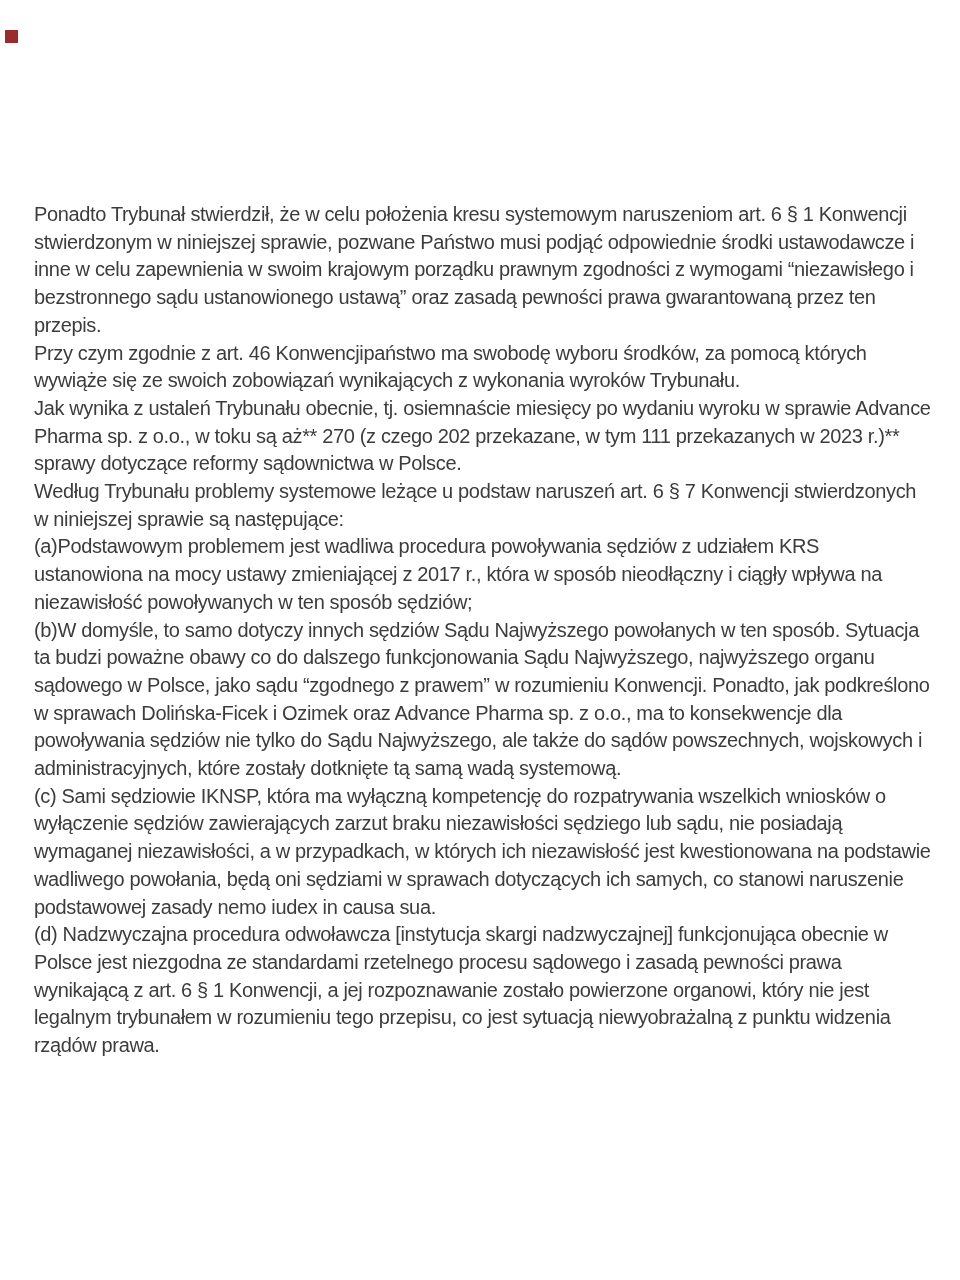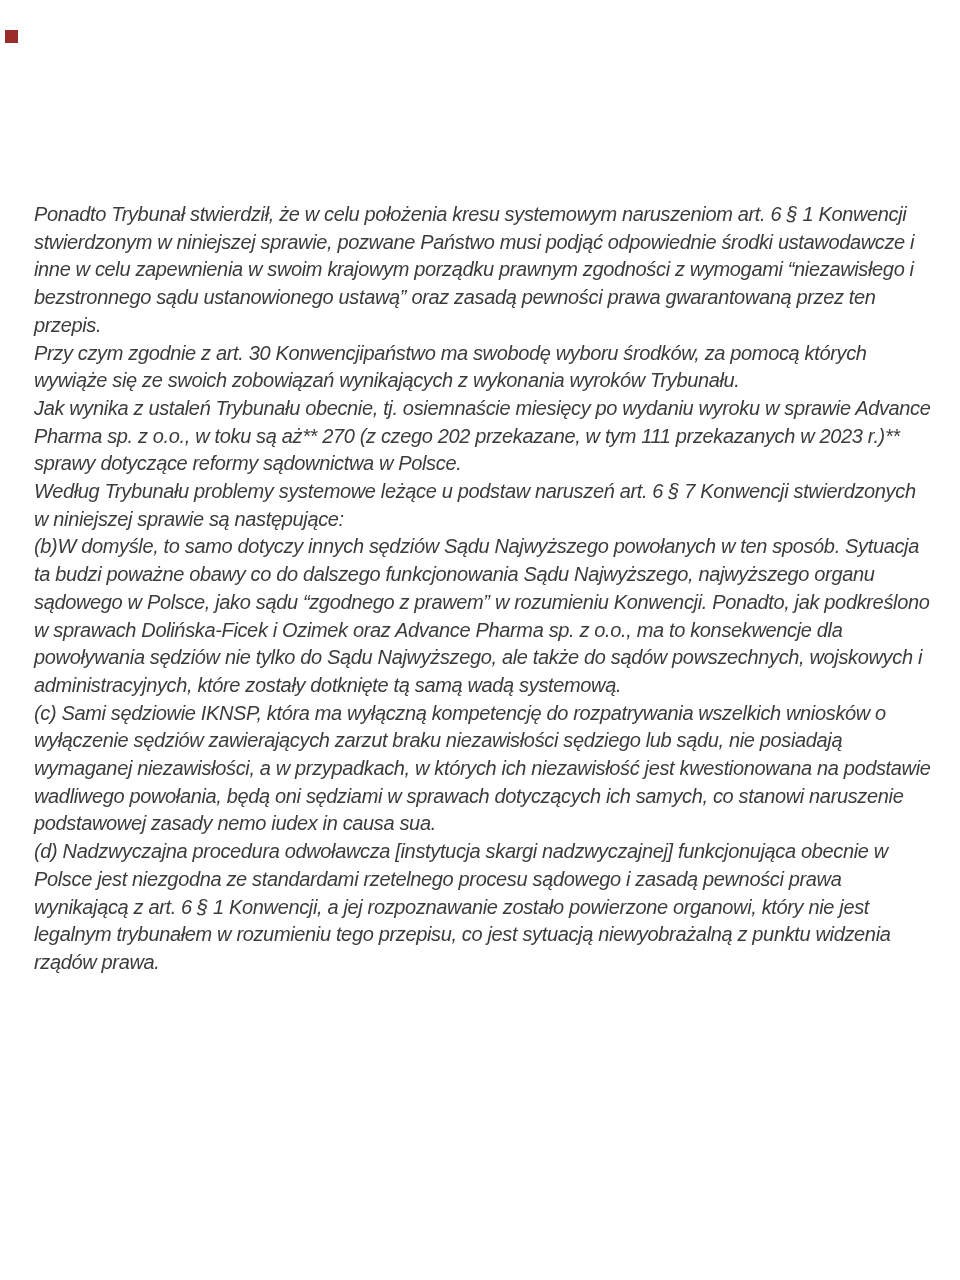--- a/index.html
+++ b/index.html
@@ -25,34 +25,34 @@
   .doc-body {
     position: absolute;
     left: 34px;
     top: 201px;
     width: 898px;
     color: #3c3c3c;
     font-size: 20px;
     line-height: 27.7px;
     letter-spacing: -0.35px;
     text-align: left;
-    font-style: italic;
   }
   .doc-body p {
     margin: 0;
     padding: 0;
   }
 </style>
 </head>
 <body style="background: rgb(255, 255, 255);">
 
 <div class="red-marker" style="background: rgb(155, 44, 44);"></div>
 
 <div class="doc-body" style="color: rgb(60, 60, 60);">
 
 <p>Ponadto Trybunał stwierdził, że w celu położenia kresu systemowym naruszeniom art. 6 § 1 Konwencji stwierdzonym w niniejszej sprawie, pozwane Państwo musi podjąć odpowiednie środki ustawodawcze i inne w celu zapewnienia w swoim krajowym porządku prawnym zgodności z wymogami “niezawisłego i bezstronnego sądu ustanowionego ustawą” oraz zasadą pewności prawa gwarantowaną przez ten przepis.</p>
-    <p>Przy czym zgodnie z art. 30 Konwencjipaństwo ma swobodę wyboru środków, za pomocą których wywiąże się ze swoich zobowiązań wynikających z wykonania wyroków Trybunału.</p>
+    <p>Przy czym zgodnie z art. 46 Konwencjipaństwo ma swobodę wyboru środków, za pomocą których wywiąże się ze swoich zobowiązań wynikających z wykonania wyroków Trybunału.</p>
     <p>Jak wynika z ustaleń Trybunału obecnie, tj. osiemnaście miesięcy po wydaniu wyroku w sprawie Advance Pharma sp. z o.o., w toku są aż** 270 (z czego 202 przekazane, w tym 111 przekazanych w 2023 r.)** sprawy dotyczące reformy sądownictwa w Polsce.</p>
     <p>Według Trybunału problemy systemowe leżące u podstaw naruszeń art. 6 § 7 Konwencji stwierdzonych w niniejszej sprawie są następujące:</p>
+    <p>(a)Podstawowym problemem jest wadliwa procedura powoływania sędziów z udziałem KRS ustanowiona na mocy ustawy zmieniającej z 2017 r., która w sposób nieodłączny i ciągły wpływa na niezawisłość powoływanych w ten sposób sędziów;</p>
     <p>(b)W domyśle, to samo dotyczy innych sędziów Sądu Najwyższego powołanych w ten sposób. Sytuacja ta budzi poważne obawy co do dalszego funkcjonowania Sądu Najwyższego, najwyższego organu sądowego w Polsce, jako sądu “zgodnego z prawem” w rozumieniu Konwencji. Ponadto, jak podkreślono w sprawach Dolińska-Ficek i Ozimek oraz Advance Pharma sp. z o.o., ma to konsekwencje dla powoływania sędziów nie tylko do Sądu Najwyższego, ale także do sądów powszechnych, wojskowych i administracyjnych, które zostały dotknięte tą samą wadą systemową.</p>
     <p>(c) Sami sędziowie IKNSP, która ma wyłączną kompetencję do rozpatrywania wszelkich wniosków o wyłączenie sędziów zawierających zarzut braku niezawisłości sędziego lub sądu, nie posiadają wymaganej niezawisłości, a w przypadkach, w których ich niezawisłość jest kwestionowana na podstawie wadliwego powołania, będą oni sędziami w sprawach dotyczących ich samych, co stanowi naruszenie podstawowej zasady nemo iudex in causa sua.</p>
     <p>(d) Nadzwyczajna procedura odwoławcza [instytucja skargi nadzwyczajnej] funkcjonująca obecnie w Polsce jest niezgodna ze standardami rzetelnego procesu sądowego i zasadą pewności prawa wynikającą z art. 6 § 1 Konwencji, a jej rozpoznawanie zostało powierzone organowi, który nie jest legalnym trybunałem w rozumieniu tego przepisu, co jest sytuacją niewyobrażalną z punktu widzenia rządów prawa.</p>
   </div>
 
 </body></html>

